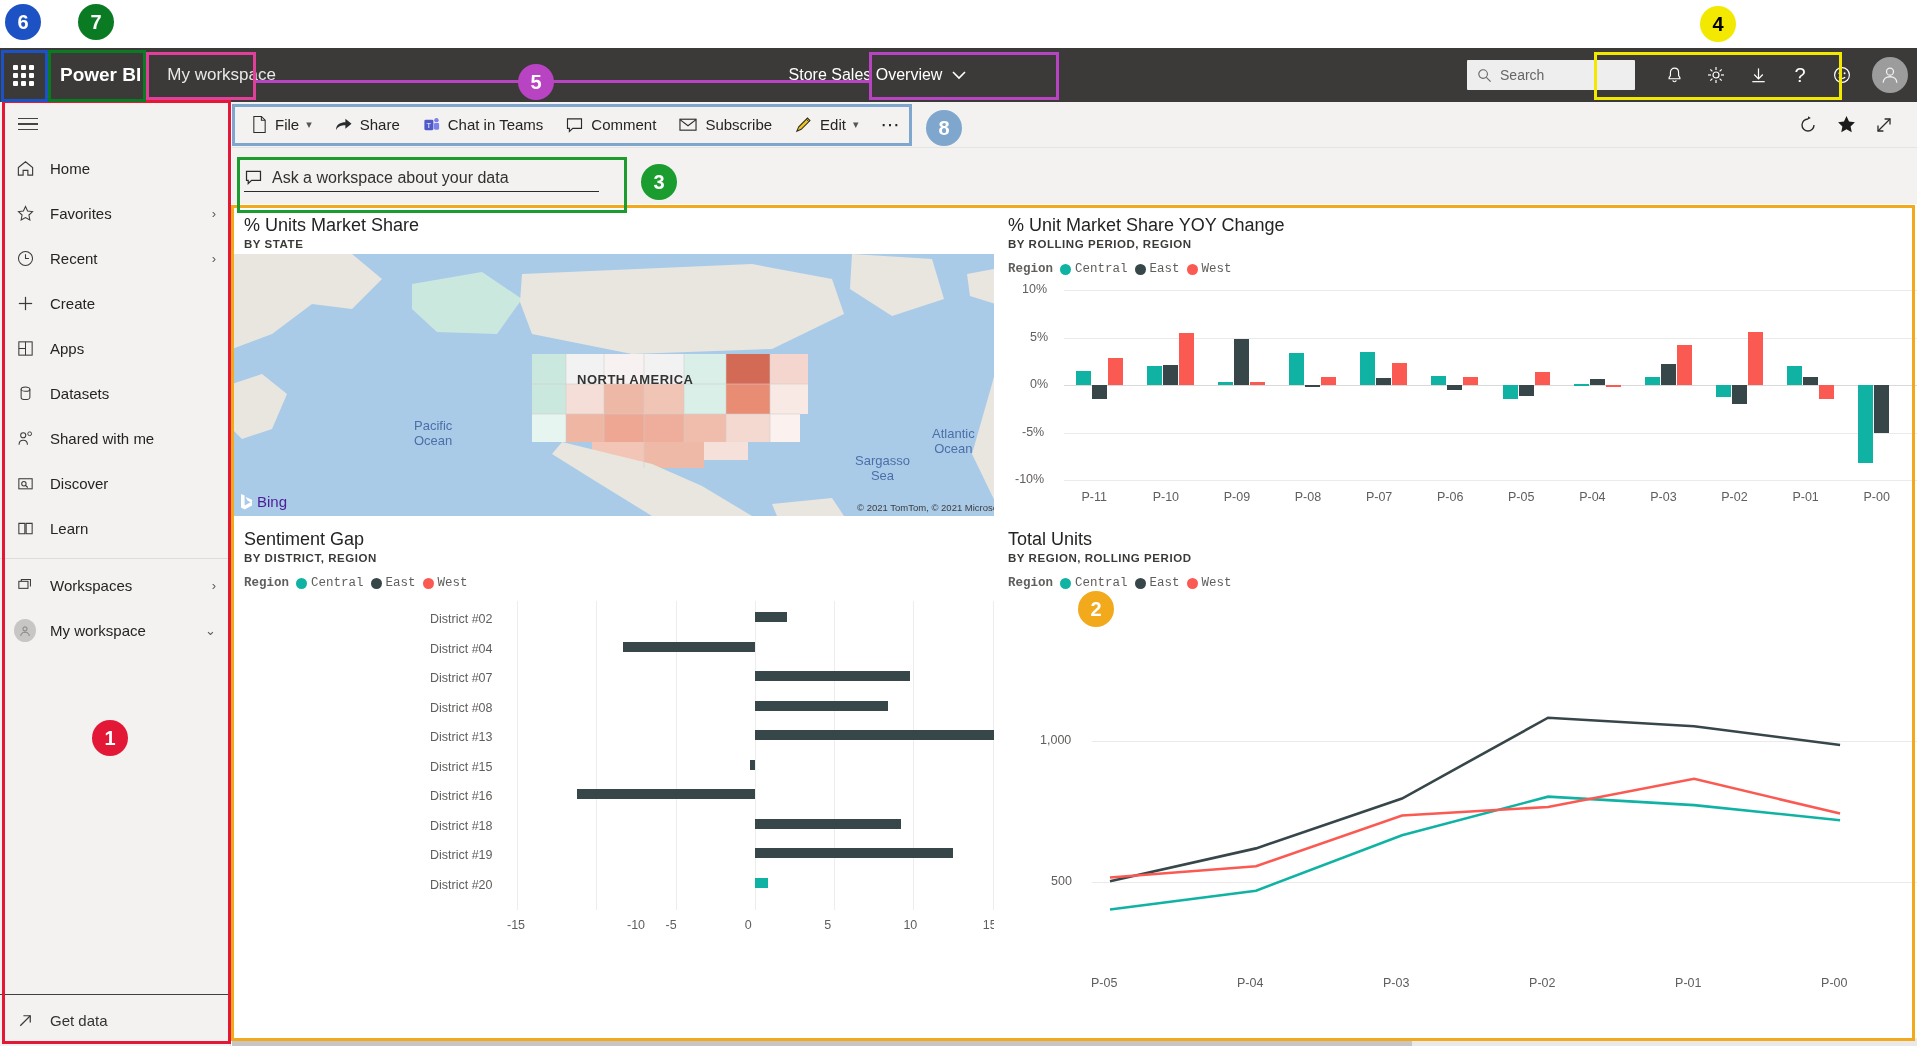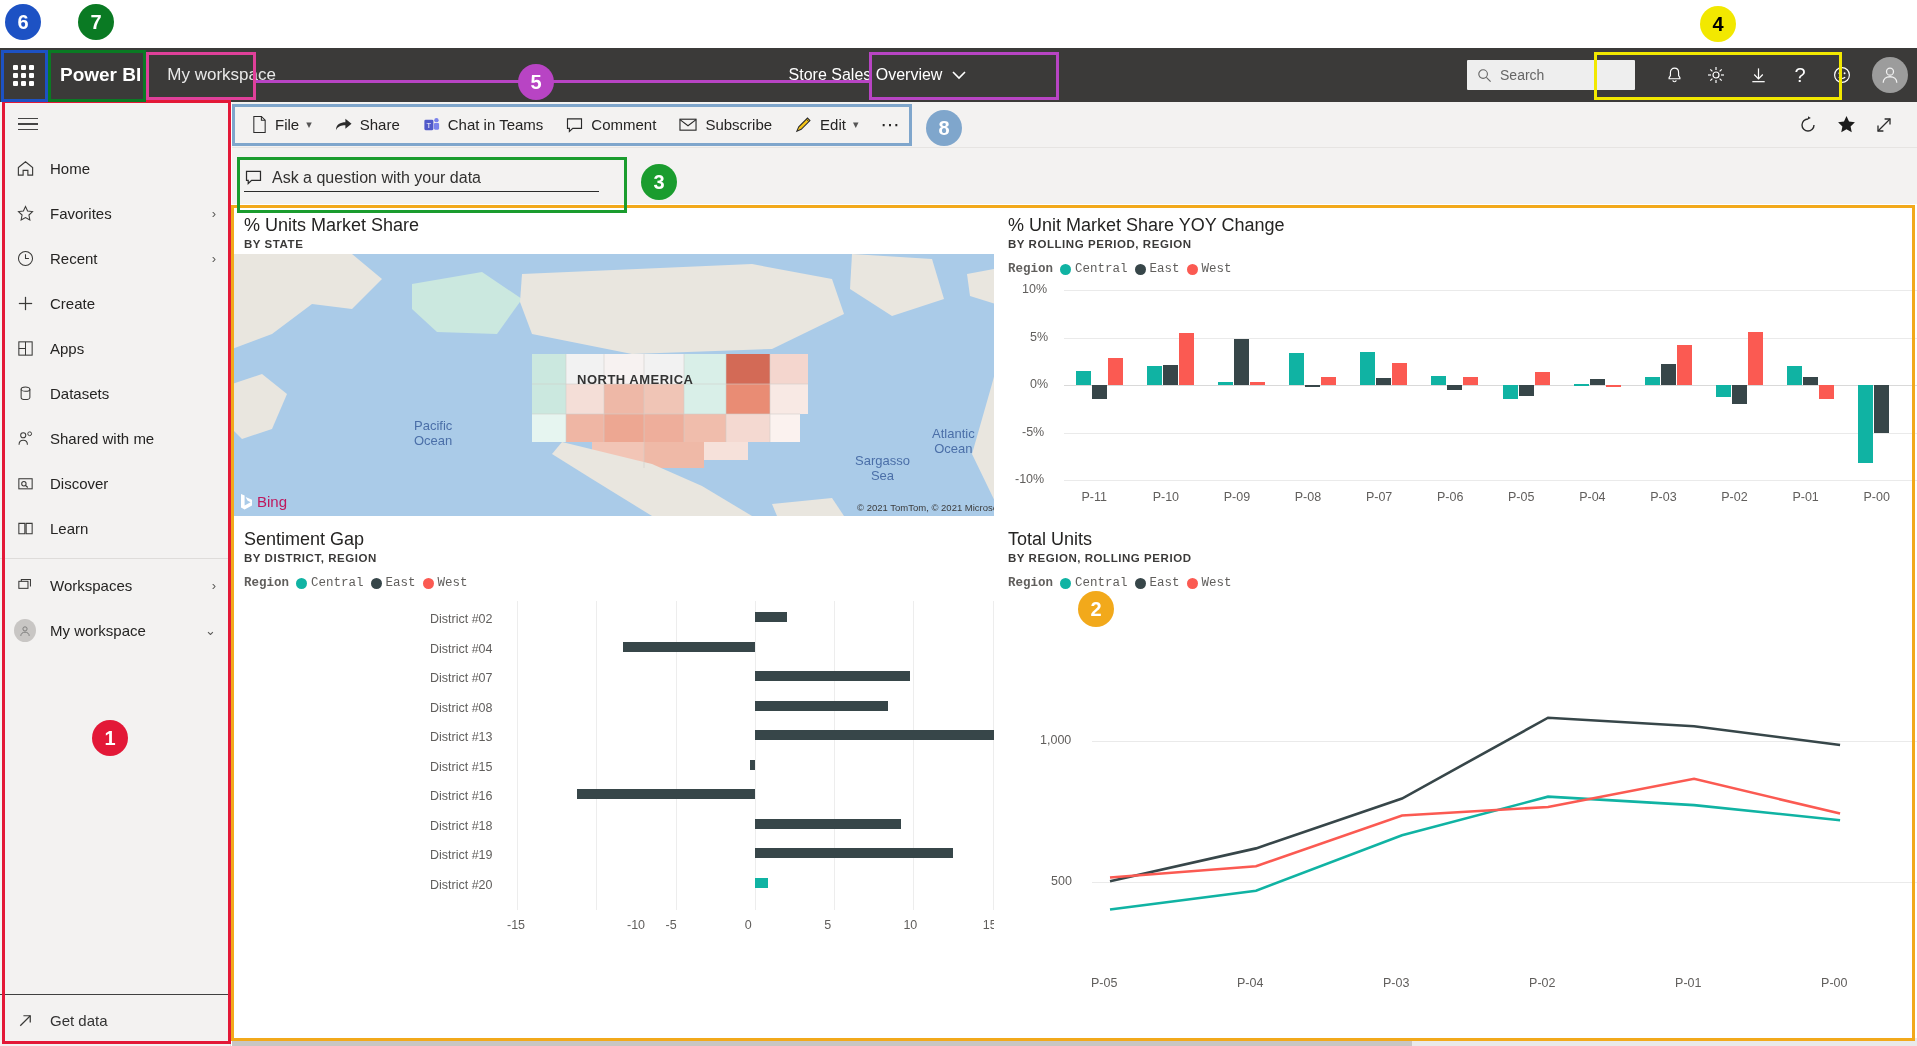--- a/index.html
+++ b/index.html
@@ -104,21 +104,21 @@
   .tile-title { font-size: 18px; color: #252423; line-height: 22px; }
   .tile-sub { font-size: 11.5px; color: #3b3a39; letter-spacing: .55px; font-weight: bold; margin-top: 2px; }
   .legend { display: flex; align-items: center; gap: 7px; margin-top: 12px; font-size: 12.5px; font-family: Liberation Mono, monospace; }
   .legend .lg-title { color: #605e5c; font-weight: bold; }
   .legend .lg-item { display: flex; align-items: center; gap: 4px; color: #605e5c; }
   .lg-dot { width: 11px; height: 11px; border-radius: 50%; display: inline-block; }
 
   
   #map-area { position: absolute; left: 0; top: 50px; width: 858px; height: 262px; overflow: hidden; background: #aacbe8; }
   .ocean-label { position: absolute; color: #4b6fa8; font-size: 13px; text-align: center; line-height: 15px; }
-  #bing-logo { position: absolute; left: 8px; bottom: 6px; display: flex; align-items: center; gap: 4px; color: #be185d; font-size: 15px; }
+  #bing-logo { position: absolute; left: 8px; bottom: 6px; display: flex; align-items: center; gap: 4px; color: #4c1d95; font-size: 15px; }
   #map-attr { position: absolute; right: 6px; bottom: 3px; font-size: 9.5px; color: #3c3c3c; }
   #map-attr a { color: #2a5db0; text-decoration: underline; }
 
   .axis-lbl { position: absolute; font-size: 12.5px; color: #605e5c; }
   .gridline { position: absolute; height: 1px; background: #eaeaea; }
   .vgrid { position: absolute; width: 1px; background: #ededed; }
   .bar { position: absolute; }
 
   
   .callout {
@@ -422,21 +422,21 @@
         </svg>
     </div>
   </div>
 </div>
 
 <div id="qnabar">
   <div id="qna-input">
     <svg width="19" height="17" viewBox="0 0 20 18" style="margin-bottom:1px;">
       <path d="M2.6 2.4 H17.4 V12 H8 L4.4 15.4 V12 H2.6 Z" fill="none" stroke="#2b2b2b" stroke-width="1.3"></path>
     </svg>
-    <span>Ask a question with your data</span>
+    <span>Ask a workspace about your data</span>
   </div>
 </div>
 
 <div id="canvas">
 
   <div class="tile" style="left:0px; top:0px; width:858px; height:312px;">
     <div style="padding:10px 0 0 12px;">
       <div class="tile-title">% Units Market Share</div>
       <div class="tile-sub">BY STATE</div>
     </div>

